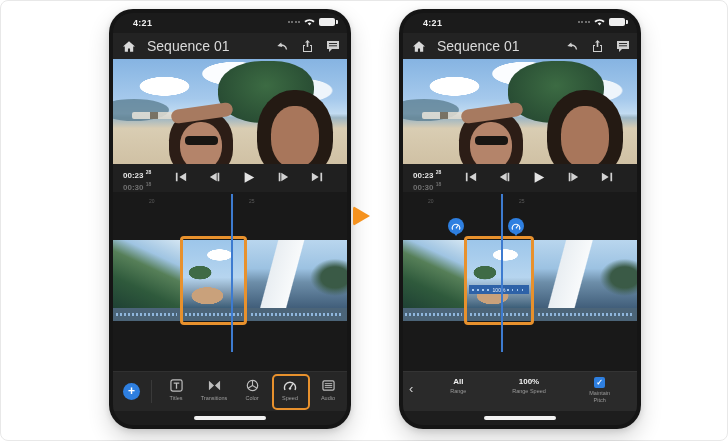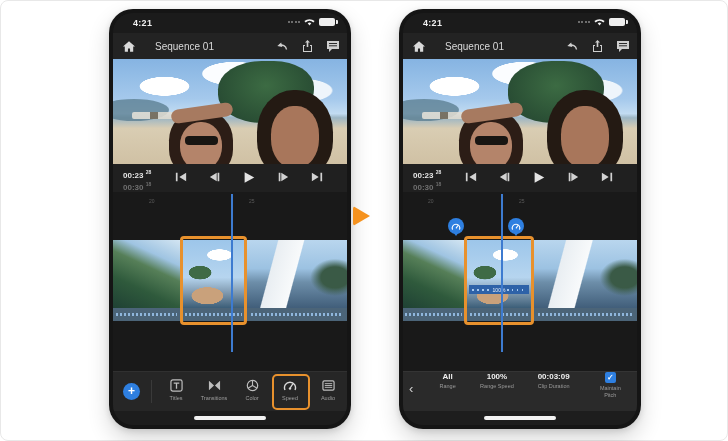--- a/index.html
+++ b/index.html
@@ -15,21 +15,21 @@
   .statusbar { position:absolute; top:0; left:0; right:0; height:20px; background:#1b1b1b; }
   .statusbar .time { position:absolute; left:20px; top:5px; color:#efefef; font-size:9px; font-weight:bold; letter-spacing:.3px; }
   .sicons { position:absolute; right:12px; top:5px; display:flex; align-items:center; gap:4px; }
   .celldots { display:flex; gap:1.5px; align-items:flex-end; }
   .celldots i { width:2px; height:2px; background:#8a8a8a; border-radius:50%; }
   .battery { width:16px; height:8px; background:#efefef; border-radius:2px; position:relative; }
   .battery:after { content:""; position:absolute; right:-2.5px; top:2px; width:2px; height:4px; background:#efefef; border-radius:0 1px 1px 0; }
 
   
   .navbar { position:absolute; top:20px; left:0; right:0; height:26px; background:#232323; display:flex; align-items:center; }
-  .navbar .title { color:#dadada; font-size:10px; margin-left:20px; }
+  .navbar .title { color:#dadada; font-size:14px; margin-left:12px; }
   .nav-left { display:flex; align-items:center; margin-left:10px; }
   .nav-right { position:absolute; right:8px; display:flex; gap:14px; align-items:center; }
   .icon-btn { display:flex; align-items:center; justify-content:center; }
 
   
   .preview { position:absolute; top:46px; left:0; right:0; height:105px; overflow:hidden;
     background:
       radial-gradient(ellipse 42px 16px at 22% 26%, #ffffff 58%, rgba(255,255,255,0) 60%),
       radial-gradient(ellipse 55px 20px at 52% 14%, #fbfdff 58%, rgba(255,255,255,0) 60%),
       radial-gradient(ellipse 60px 22px at 80% 30%, #eef5fb 52%, rgba(255,255,255,0) 55%),
@@ -91,21 +91,21 @@
   .tool-sep { position:absolute; left:38px; top:8px; bottom:8px; width:1px; background:#3a3a3a; }
   .tools { position:absolute; left:44px; right:0; top:0; bottom:0; display:flex; }
   .tool { width:38px; display:flex; flex-direction:column; align-items:center; padding-top:7px; gap:3px; flex:none; }
   .tool .tlabel { color:#9f9f9f; font-size:5.5px; white-space:nowrap; }
   .tool-hl { position:absolute; left:159px; top:2px; width:38px; height:36px; border:2px solid #E8912D; border-radius:5px; z-index:3; }
 
   
   .speedpanel { position:absolute; top:358px; left:0; right:0; height:40px; background:#2a2a2a; border-top:1px solid #343434; }
   .backchev { position:absolute; left:6px; top:10px; color:#cfcfcf; font-size:13px; line-height:14px; }
   .spitems { position:absolute; left:20px; right:2px; top:0; bottom:0; display:flex; }
-  .spitem { flex:1; display:flex; flex-direction:column; align-items:center; gap:2px; }
+  .spitem { flex:1; display:flex; flex-direction:column; align-items:center; padding-top:5px; gap:2px; }
   .spval { color:#f0f0f0; font-size:8px; font-weight:bold; white-space:nowrap; }
   .splabel { color:#9a9a9a; font-size:5.5px; text-align:center; line-height:6.5px; width:34px; }
   .checkbox { width:11px; height:11px; background:#2E7FE0; border-radius:2px; color:#fff; font-size:8px; line-height:11px; text-align:center; font-weight:bold; }
 
   .homebar { position:absolute; bottom:5px; left:50%; transform:translateX(-50%); width:72px; height:4px; border-radius:2px; background:#f2f2f2; z-index:9; }
 
   
   .step-arrow { position:absolute; left:352px; top:205px; width:0; height:0;
     border-top:10px solid transparent; border-bottom:10px solid transparent; border-left:17px solid #F5921E; border-radius:3px; }
 
@@ -452,24 +452,20 @@
         <span class="backchev">‹</span>
         <div class="spitems">
           <div class="spitem">
             <span class="spval">All</span>
             <span class="splabel">Range</span>
           </div>
           <div class="spitem">
             <span class="spval">100%</span>
             <span class="splabel">Range Speed</span>
           </div>
-          <div class="spitem" style="flex:1.3">
-            <span class="spval">00:03:09</span>
-            <span class="splabel">Clip Duration</span>
-          </div>
           <div class="spitem">
             <span class="checkbox">✓</span>
             <span class="splabel">Maintain Pitch</span>
           </div>
         </div>
       </div>
 
       <div class="homebar"></div>
     </div>
   </div>

